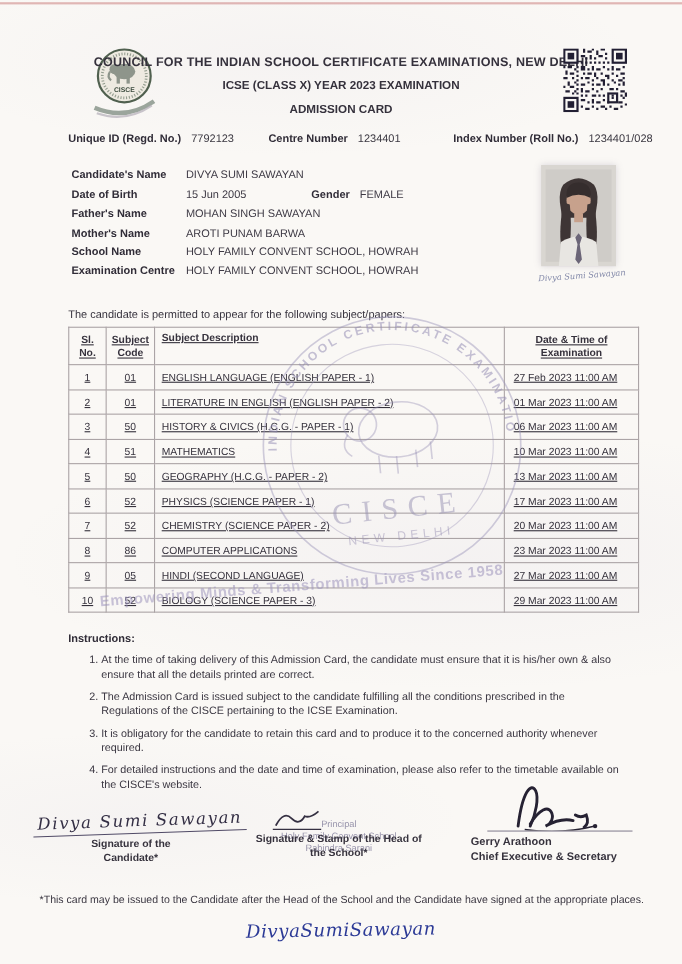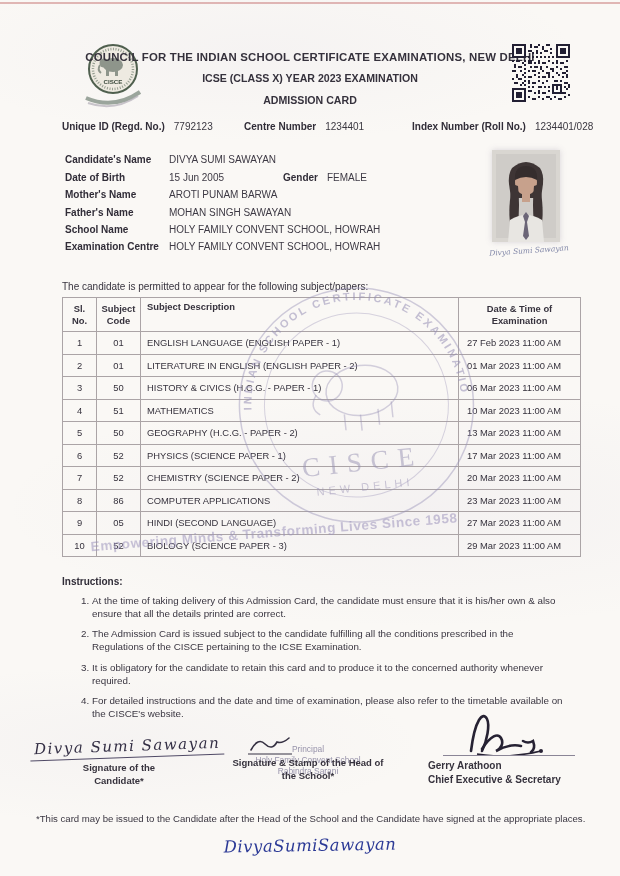--- a/index.html
+++ b/index.html
@@ -44,21 +44,21 @@
          box-shadow:0 0 6px rgba(120,110,140,.25);}
   .photo-cap{position:absolute;left:474px;top:246px;width:110px;text-align:center;
     font-family:"DejaVu Serif",serif;font-style:italic;font-size:7.5px;color:#8288a8;
     transform:rotate(-4deg);}
 
   .permit{position:absolute;left:62px;top:281px;font-size:10px;color:#37333e;}
 
   
   table.subjects{position:absolute;left:62px;top:297px;width:518px;border-collapse:collapse;
     font-size:9.4px;table-layout:fixed;}
-  .subjects th,.subjects td{border:1px solid var(--table_border,#aba4a6);color:#36323d;}
+  .subjects th,.subjects td{border:1px solid var(--table_border,#aba4a6);color:#36323d;text-decoration:underline;}
   .subjects th{font-weight:bold;white-space:pre-line;text-align:center;vertical-align:middle;
     height:30px;line-height:1.25;padding:1px 2px;background:transparent;}
   .subjects th.desc{text-align:left;vertical-align:top;padding:3px 0 0 6px;}
   .subjects td{height:19.5px;padding:1px 2px;}
   .td-sl,.td-code{text-align:center;}
   .td-desc{text-align:left;padding-left:6px !important;}
   .td-dt{text-align:left;padding-left:8px !important;}
   .col-sl{width:34px;} .col-code{width:44px;} .col-desc{width:318px;} .col-dt{width:122px;}
 
   
@@ -173,26 +173,26 @@
       <div class="dlabel">Candidate's Name</div>
       <div class="dval">DIVYA SUMI SAWAYAN</div>
     </div>
     <div class="drow">
       <div class="dlabel">Date of Birth</div>
       <div class="dval dob">15 Jun 2005</div>
       <div class="glabel">Gender</div>
       <div class="dval">FEMALE</div>
     </div>
     <div class="drow">
+      <div class="dlabel">Father's Name</div>
+      <div class="dval">MOHAN SINGH SAWAYAN</div>
+    </div>
+    <div class="drow">
       <div class="dlabel">Mother's Name</div>
       <div class="dval">AROTI PUNAM BARWA</div>
-    </div>
-    <div class="drow">
-      <div class="dlabel">Father's Name</div>
-      <div class="dval">MOHAN SINGH SAWAYAN</div>
     </div>
     <div class="drow">
       <div class="dlabel">School Name</div>
       <div class="dval">HOLY FAMILY CONVENT SCHOOL, HOWRAH</div>
     </div>
     <div class="drow">
       <div class="dlabel">Examination Centre</div>
       <div class="dval">HOLY FAMILY CONVENT SCHOOL, HOWRAH</div>
     </div>
   </div>

